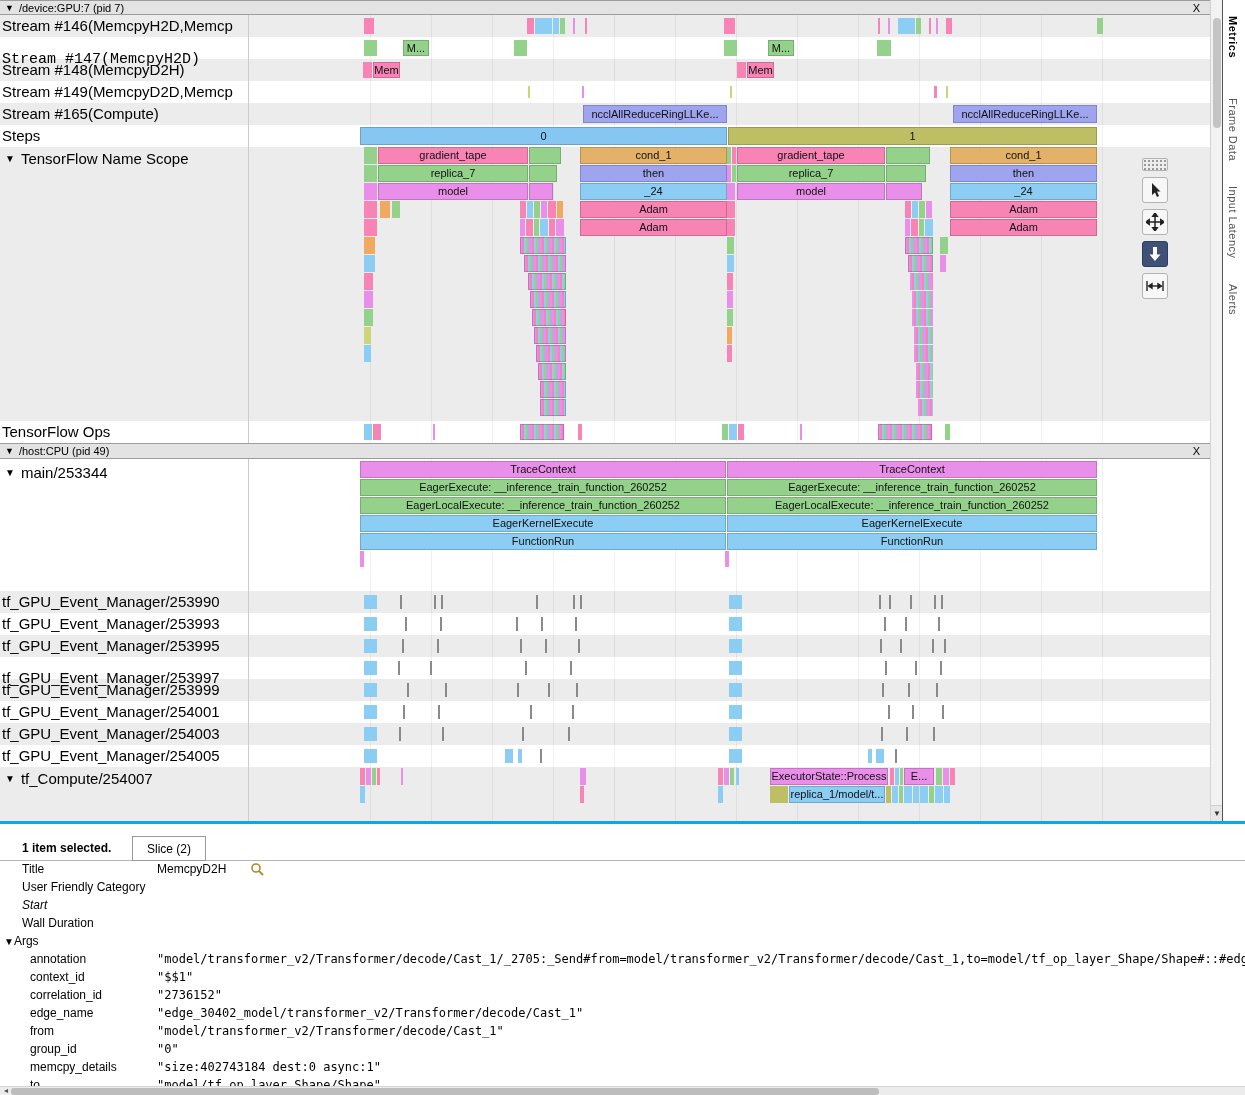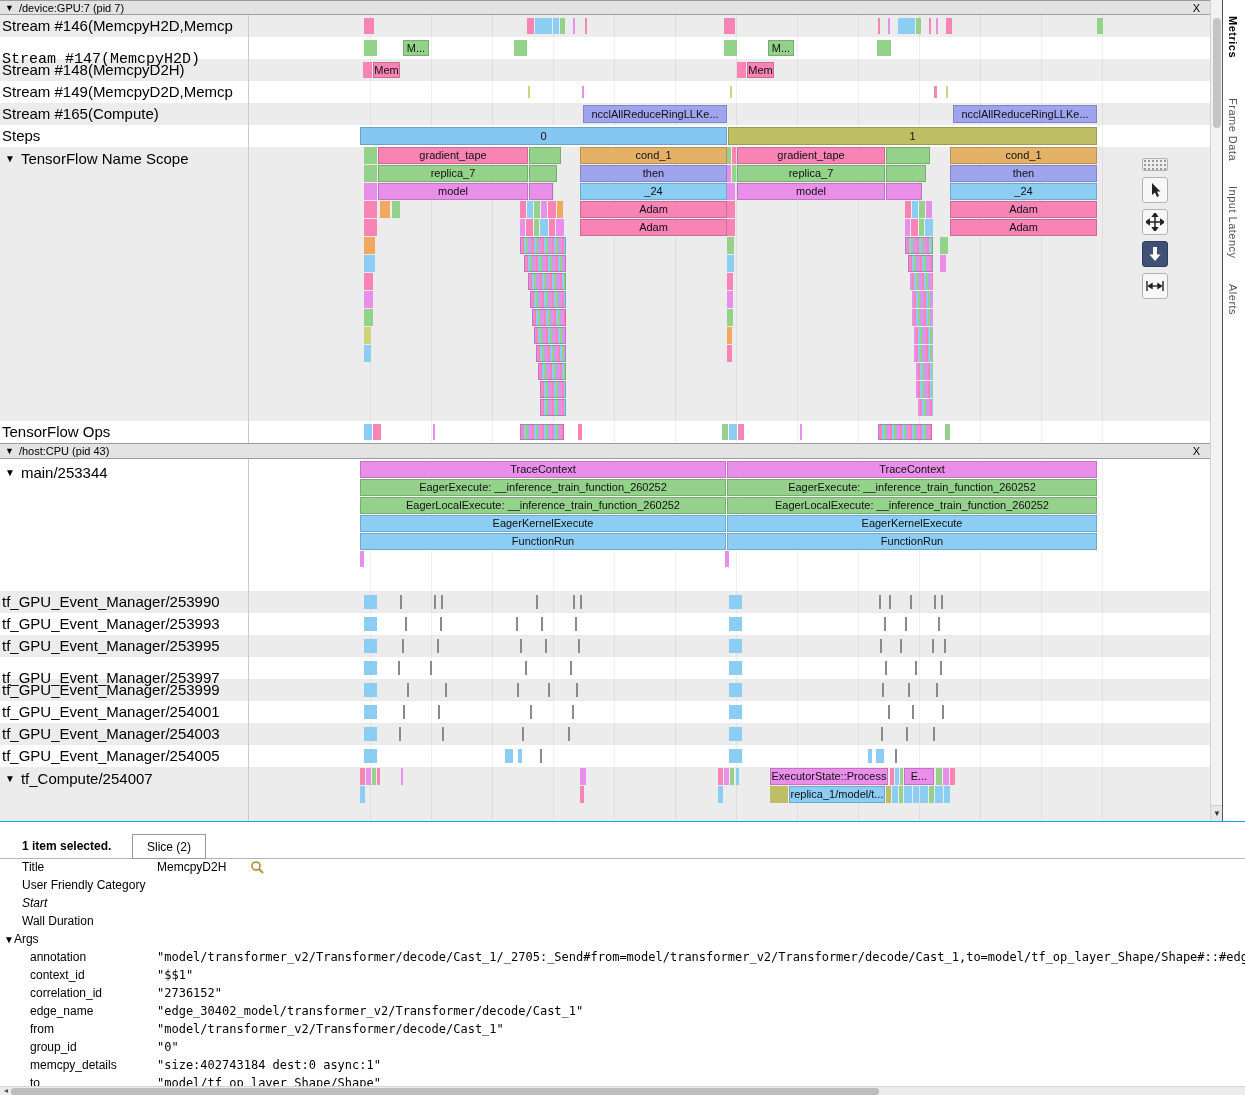--- a/index.html
+++ b/index.html
@@ -25,21 +25,21 @@
   .tool.grip{height:13px;border-radius:2px;background-color:#ededed;
     background-image:radial-gradient(#9a9a9a 1px, transparent 1.3px);background-size:4px 4px;}
   .tool.selected{background:#3f5177;border-color:#2f3e5e;}
   .vscroll{position:absolute;left:1210px;top:0;width:12px;height:821px;background:#f2f2f2;border-left:1px solid #d2d2d2;}
   .vthumb{position:absolute;left:2px;top:18px;width:8px;height:110px;background:#c4c4c4;border-radius:4px;}
   .vdown{position:absolute;left:0;bottom:0;width:12px;height:16px;font-size:8px;line-height:16px;text-align:center;
     color:#333;background:#e7e7e7;border-top:1px solid #cfcfcf;}
   .side-tabs{position:absolute;left:1222px;top:0;width:23px;height:821px;background:#fff;border-left:1px solid #555;}
   .vtab{position:absolute;left:4px;writing-mode:vertical-rl;font-size:11px;color:#555;letter-spacing:0.5px;}
   .vtab.active{font-weight:bold;color:#000;}
-  .details{position:absolute;left:0;top:821px;width:1245px;height:274px;background:#fff;border-top:1px solid #0ea5e9;}
+  .details{position:absolute;left:0;top:821px;width:1245px;height:274px;background:#fff;border-top:3px solid #0ea5e9;}
   .tabbar{position:absolute;top:10px;left:0;right:0;height:27px;border-bottom:1px solid #b5b5b5;}
   .sel-text{position:absolute;left:22px;top:7px;font-size:12px;font-weight:bold;}
   .tab{position:absolute;left:132px;top:2px;height:25px;line-height:24px;padding:0 14px;border:1px solid #999;
     background:#fff;font-size:12px;}
   .drow{position:absolute;left:0;right:0;height:18px;font-size:12px;}
   .dlabel{position:absolute;left:22px;top:2px;white-space:nowrap;}
   .dlabel.args-head{left:4px;}
   .dlabel.aname{left:30px;}
   .dvalue{position:absolute;left:157px;top:2px;white-space:nowrap;overflow:hidden;right:0;}
   .dvalue.mono{font-family:"DejaVu Sans Mono",monospace;font-size:12px;}
@@ -411,21 +411,21 @@
   <div class="grid-overlay"></div>
   <div class="col-divider"></div>
 
   <div class="sec-header" style="top:0;height:15px;">
     <span class="tri">▼</span>
     <span>/device:GPU:7 (pid 7)</span>
     <span class="xbtn">X</span>
   </div>
   <div class="sec-header" style="top:443px;height:16px;">
     <span class="tri">▼</span>
-    <span>/host:CPU (pid 43)</span>
+    <span>/host:CPU (pid 49)</span>
     <span class="xbtn">X</span>
   </div>
 
   <div class="tools">
     <div class="tool grip" style="width:26px;"></div>
     <div class="tool">
       <svg width="16" height="16" viewBox="0 0 16 16">
           <path d="M5 1 L5 13 L8 10.5 L10 15 L12 14 L10 9.5 L13.5 9.5 Z" fill="#222"></path>
         </svg>
     </div>

